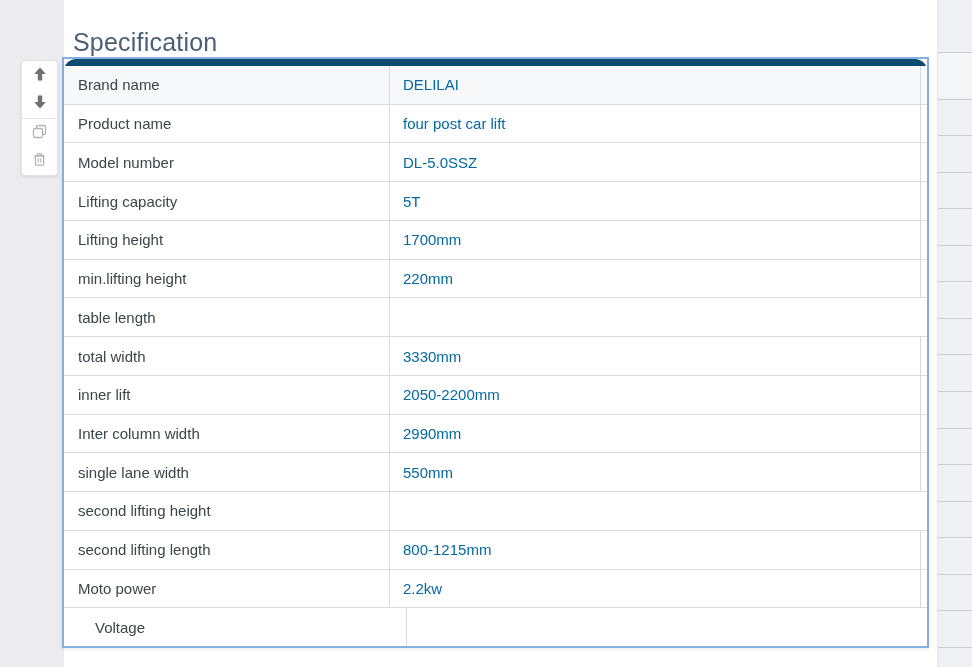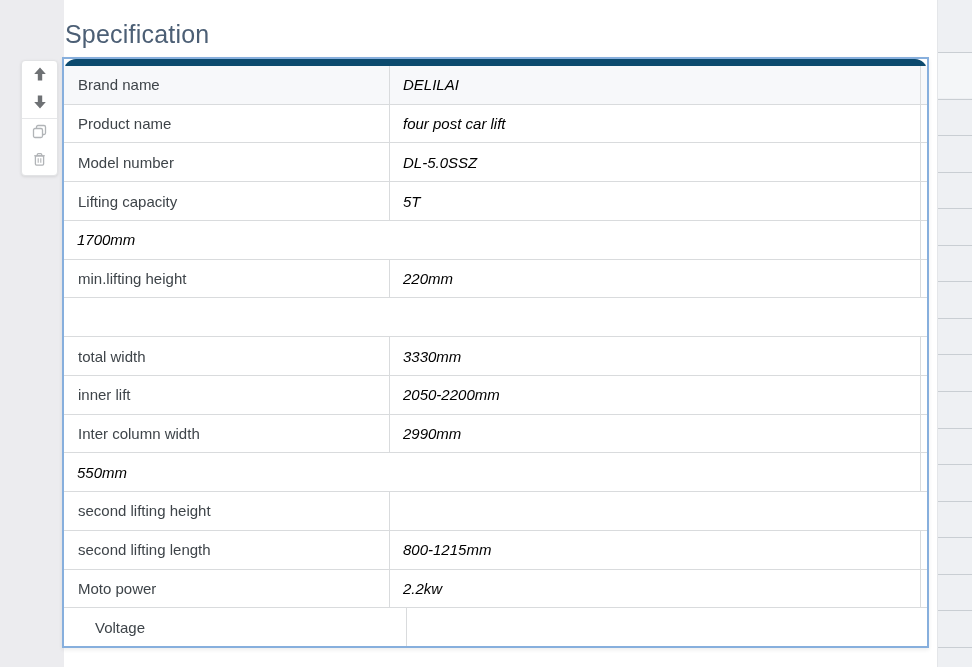--- a/index.html
+++ b/index.html
@@ -22,21 +22,21 @@
     display:flex;flex-direction:column;align-items:stretch;
     box-sizing:border-box;z-index:5;
   }
   .tb-btn{
     flex:1;display:flex;align-items:center;justify-content:center;
     background:none;border:none;padding:0;margin:0;cursor:pointer;
   }
   .tb-divider{height:1px;background:#e6e7e9;margin:0;}
   
   .page-title{
-    position:absolute;left:65px;top:17px;margin:0;
+    position:absolute;left:65px;top:17px;margin:8px;
     font-size:25px;font-weight:400;color:#4c5f75;line-height:34px;
     letter-spacing:0.2px;
   }
   
   .spec-table{
     position:absolute;left:62px;top:57px;width:867px;height:591px;
     box-sizing:border-box;border:2px solid #87afdd;background:#ffffff;
     box-shadow:0 2px 4px rgba(0,0,0,0.07);
   }
   .spec-inner{
@@ -50,21 +50,21 @@
   .row.header{background:#f7f8fa;}
   .row.last{border-bottom:none;padding-left:17px;}
   .cell-label{
     width:326px;box-sizing:border-box;border-right:1px solid #d9dbdd;
     display:flex;align-items:center;padding-left:14px;
     font-size:15px;color:#3e4449;white-space:nowrap;overflow:hidden;
   }
   .cell-value{
     flex:1;box-sizing:border-box;border-right:1px solid #d9dbdd;
     display:flex;align-items:center;padding-left:13px;
-    font-size:15px;color:#000000;white-space:nowrap;overflow:hidden;font-style:italic;
+    font-size:15px;color:#0369a1;white-space:nowrap;overflow:hidden;
   }
   .cell-spacer{width:6px;}
   
   .adjacent{
     position:absolute;left:937px;top:0;width:35px;height:667px;
     background:#eef0f3;border-left:1px solid #e4e6e9;overflow:hidden;
   }
   .adj-band{
     position:absolute;left:0;width:100%;top:53px;height:45px;
     background:#f4f6f8;
@@ -136,31 +136,33 @@
     <div class="cell-spacer"></div>
   </div>
 
   <div class="row">
     <div class="cell-label">Lifting capacity</div>
     <div class="cell-value">5T</div>
     <div class="cell-spacer"></div>
   </div>
 
   <div class="row">
+    <div class="cell-label">Lifting height</div>
     <div class="cell-value">1700mm</div>
     <div class="cell-spacer"></div>
   </div>
 
   <div class="row">
     <div class="cell-label">min.lifting height</div>
     <div class="cell-value">220mm</div>
     <div class="cell-spacer"></div>
   </div>
 
   <div class="row">
+    <div class="cell-label">table length</div>
     <div class="cell-spacer"></div>
   </div>
 
 
   <div class="row">
     <div class="cell-label">total width</div>
     <div class="cell-value">3330mm</div>
     <div class="cell-spacer"></div>
   </div>
 
@@ -170,20 +172,21 @@
     <div class="cell-spacer"></div>
   </div>
 
   <div class="row">
     <div class="cell-label">Inter column width</div>
     <div class="cell-value">2990mm</div>
     <div class="cell-spacer"></div>
   </div>
 
   <div class="row">
+    <div class="cell-label">single lane width</div>
     <div class="cell-value">550mm</div>
     <div class="cell-spacer"></div>
   </div>
 
   <div class="row">
     <div class="cell-label">second lifting height</div>
     <div class="cell-spacer"></div>
   </div>
 
   <div class="row">

